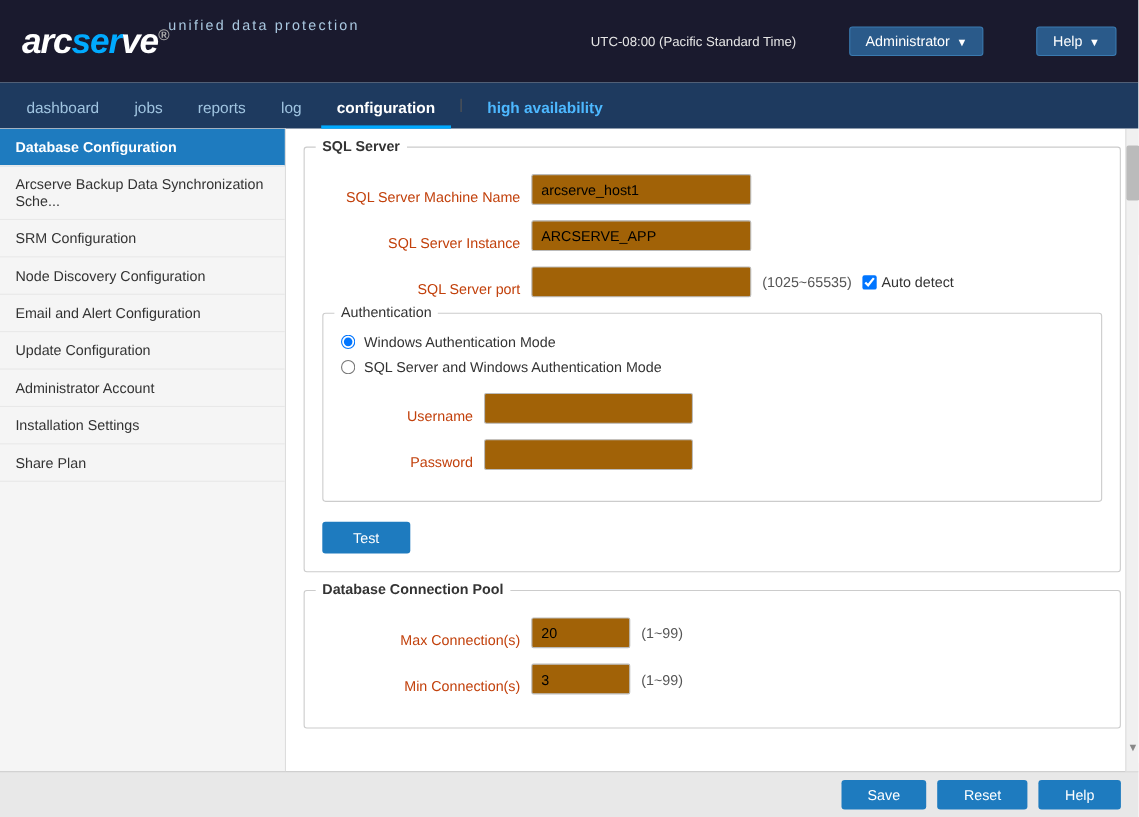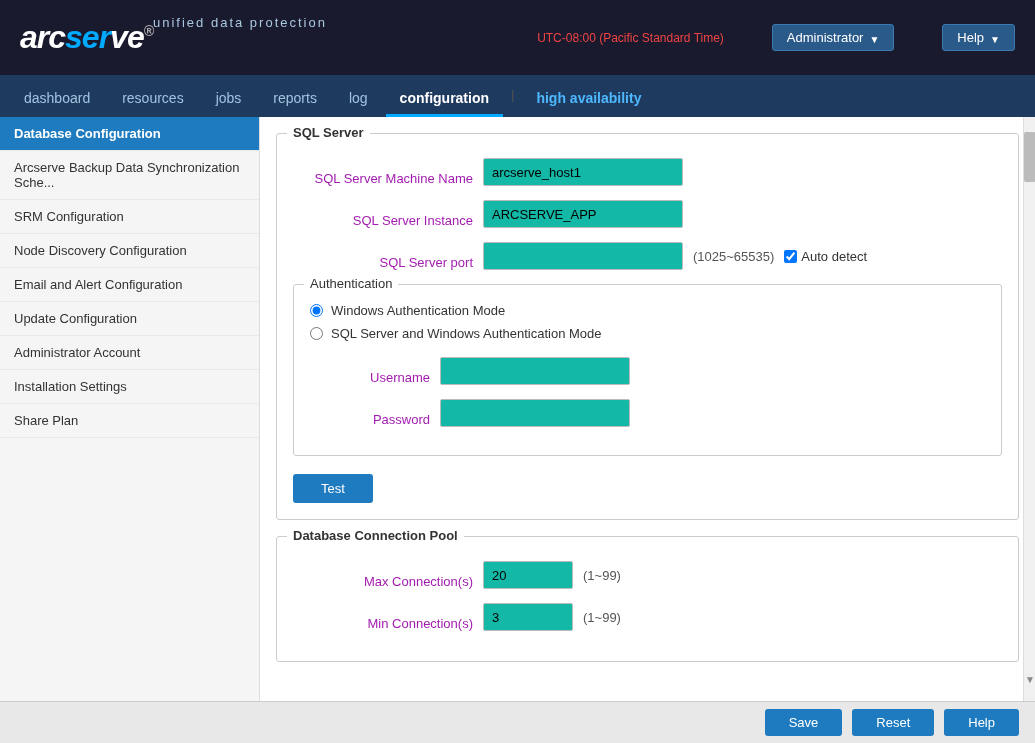--- a/index.html
+++ b/index.html
@@ -28,21 +28,21 @@
     }
     .logo-text span { color: #00aaff; }
     .logo-subtitle {
       color: #aac8e0;
       font-size: 13px;
       margin-top: -4px;
       letter-spacing: 2px;
     }
     .header-spacer { flex: 1; }
     .header-time {
-      color: #ef4444;
+      color: #e5e5e5;
       font-size: 12px;
     }
     .header-btn {
       background: #2a5a8a;
       color: white;
       border: 1px solid #3a7ab0;
       padding: 5px 14px;
       border-radius: 3px;
       cursor: pointer;
       font-size: 13px;
@@ -143,32 +143,32 @@
     
     .form-row {
       display: flex;
       align-items: center;
       margin-bottom: 14px;
       gap: 10px;
     }
     .form-label {
       width: 180px;
       min-width: 180px;
-      color: #a21caf;
+      color: #c2410c;
       font-size: 13px;
       text-align: right;
       margin-top: 13px;
     }
     .form-input {
       border: 1px solid #bbb;
       padding: 5px 8px;
       font-size: 13px;
       border-radius: 2px;
       height: 28px;
-      background: #14b8a6;
+      background: #a16207;
     }
     .form-input.wide { width: 200px; }
     .form-input.medium { width: 190px; }
     .form-input.small { width: 90px; }
     .form-note {
       color: #555;
       font-size: 13px;
     }
     .autodetect-area {
       display: flex;
@@ -253,21 +253,20 @@
     <span class="arrow">▼</span>
   </button>
   <button class="header-btn">
     <span>Help</span>
     <span class="arrow">▼</span>
   </button>
 </div>
 
 <div class="nav">
   <a class="nav-item">dashboard</a>
-  <a class="nav-item">resources</a>
   <a class="nav-item">jobs</a>
   <a class="nav-item">reports</a>
   <a class="nav-item">log</a>
   <a class="nav-item active">configuration</a>
   <span class="nav-separator">|</span>
   <a class="nav-item highlight">high availability</a>
 </div>
 
 <div class="main-layout">
 

